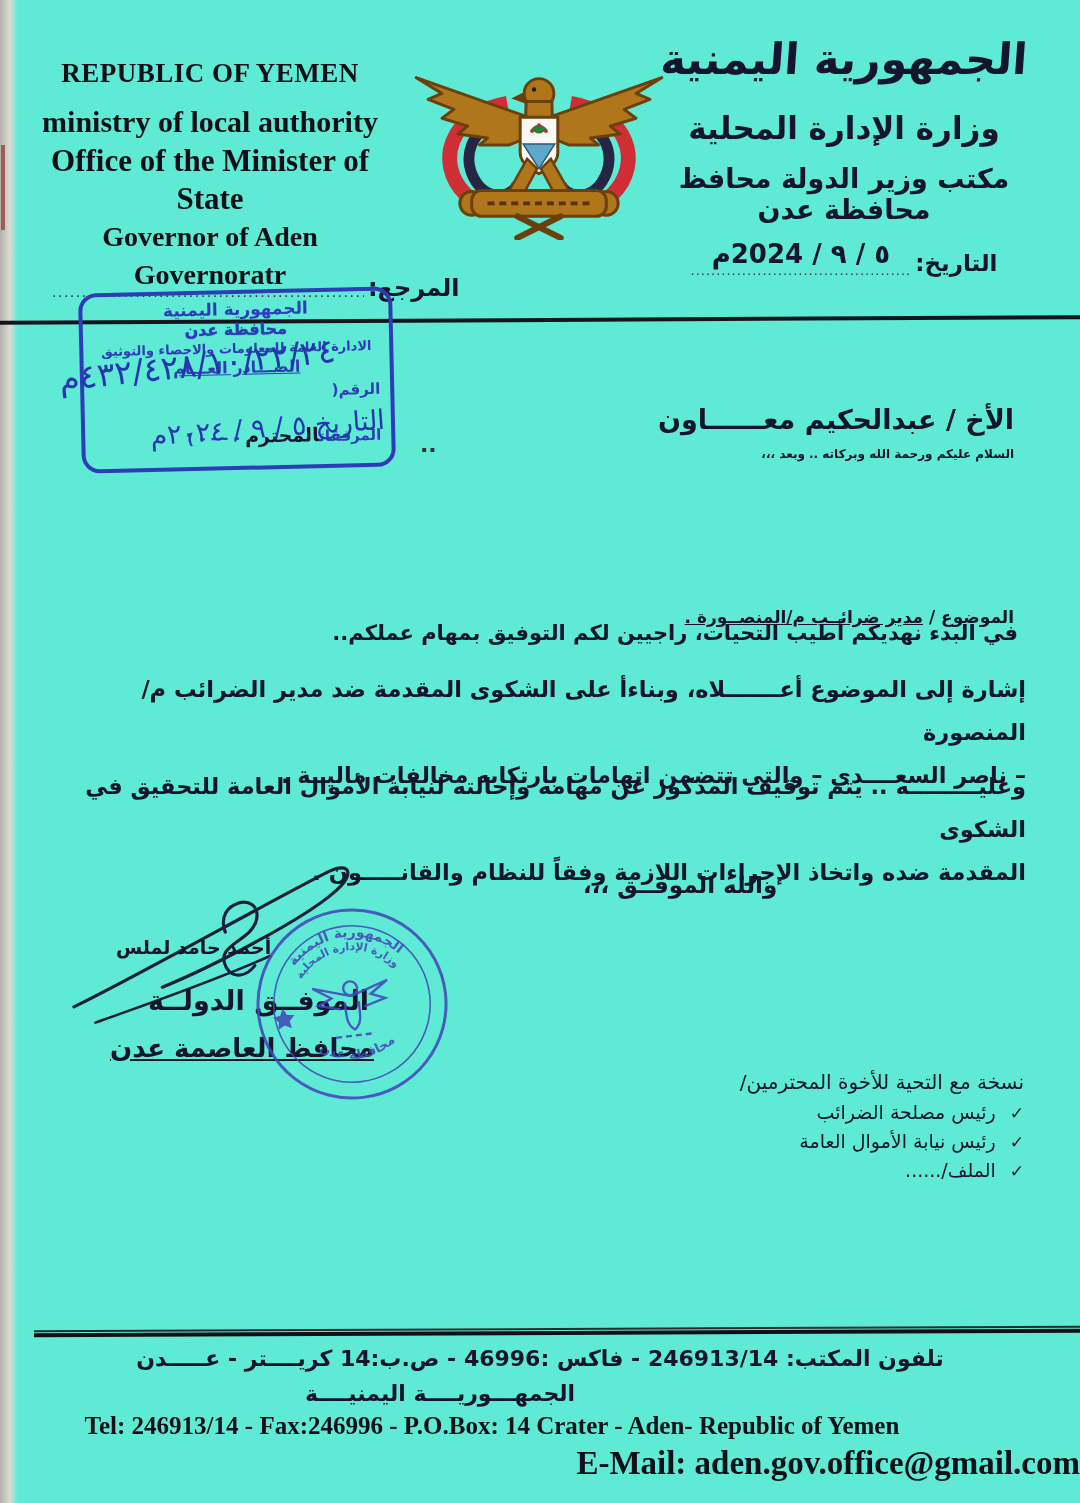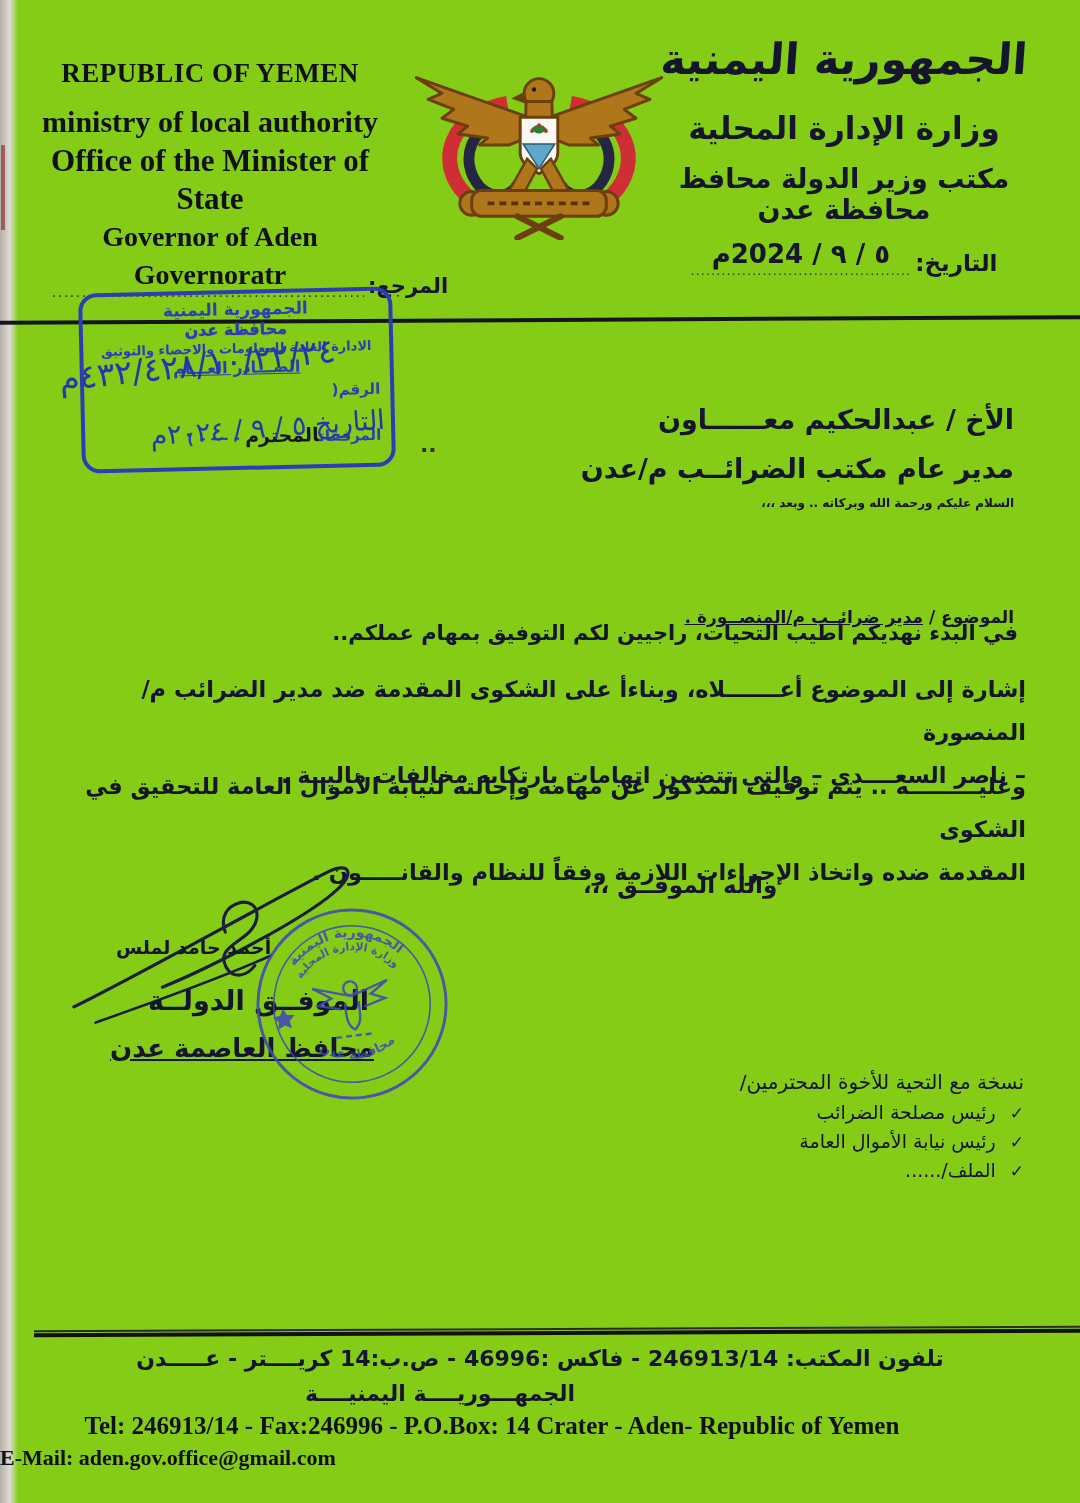--- a/index.html
+++ b/index.html
@@ -1,18 +1,18 @@
 <!DOCTYPE html>
 <html lang="ar"><head>
 <meta charset="utf-8">
 <style>
   html,body{margin:0;padding:0;background:#8a8a88;}
   #page{
     position:relative;width:1080px;height:1503px;margin:0 auto;
-    background:#84cc16;overflow:hidden;
+    background:#5eead4;overflow:hidden;
     font-family:"DejaVu Sans",sans-serif;color:#15152e;
   }
   .abs{position:absolute;}
   .ar{direction:rtl;font-family:"DejaVu Sans",sans-serif;font-weight:bold;color:#15152e;}
   .en-serif{font-family:"Liberation Serif",serif;font-weight:bold;color:#101018;}
   
   #scan-edge{left:0;top:0;width:18px;height:100%;
     background:linear-gradient(90deg,#b3b0a8,#dddbd4 55%,rgba(247,246,241,0));}
   #scan-line{left:1px;top:145px;width:4px;height:85px;background:#8a2a22;opacity:.65;}
   
@@ -26,21 +26,21 @@
   
   #ar-header{right:26px;top:24px;width:420px;text-align:center;}
   #ar-country{font-size:43px;line-height:70px;transform:skewX(-4deg);}
   #ar-ministry{font-size:31px;margin-top:16px;}
   #ar-office{font-size:27px;margin-top:17px;}
   #date-line{margin-top:14px;font-size:23px;display:flex;direction:rtl;justify-content:center;align-items:flex-end;gap:4px;}
   #date-line .leader{display:inline-block;text-align:center;}
   #date-line .date-val{font-size:26px;letter-spacing:2px;}
   #date-line .dots{display:block;height:13px;overflow:hidden;font-size:13px;letter-spacing:1px;color:#333;font-weight:normal;margin-top:-6px;white-space:nowrap;}
   
-  #ref-label{left:368px;top:274px;font-size:21px;}
+  #ref-label{left:368px;top:274px;font-size:24px;}
   #ref-dots{left:52px;top:284px;width:312px;overflow:hidden;white-space:nowrap;font-size:14px;letter-spacing:1.5px;color:#333;}
   #hr-line{left:0;top:318px;width:1080px;height:4px;background:#15151f;transform:rotate(-.3deg);}
   
   #registry-stamp{
     left:80px;top:290px;width:314px;height:180px;box-sizing:border-box;
     border:4px solid #2e3db6;border-radius:18px;transform:rotate(-1.3deg);
     color:#2e3db6;text-align:center;direction:rtl;font-weight:bold;padding:5px 10px 4px;
   }
   #registry-stamp .r1{font-size:17px;}
   #registry-stamp .r2{font-size:16px;margin-top:1px;text-shadow:0 0 1px #2e3db6;}
@@ -76,21 +76,21 @@
   #cc .cc-head{font-size:20px;}
   #cc .cc-item{font-size:19px;margin-top:7px;padding-left:8px;}
   #cc .check{display:inline-block;margin-left:14px;font-size:17px;}
   
   #footer-line{left:34px;top:1328px;width:1046px;transform:rotate(-.25deg);}
   #footer-line .t{height:2px;background:#2a2a30;}
   #footer-line .b{height:4px;background:#101016;margin-top:1px;}
   #footer-ar1{left:0;top:1346px;width:1080px;text-align:center;font-size:22px;direction:rtl;}
   #footer-ar2{left:0;top:1381px;width:880px;text-align:center;font-size:22px;direction:rtl;}
   #footer-en1{left:0;top:1412px;width:984px;text-align:center;font-size:25px;}
-  #footer-en2{left:0;top:1445px;width:1080px;text-align:left;font-size:22px;}
+  #footer-en2{left:0;top:1445px;width:1080px;text-align:right;font-size:33px;}
 </style>
 </head>
 <body>
 
 <div id="page">
 
   <div class="abs" id="scan-edge"></div>
   <div class="abs" id="scan-line"></div>
 
   <div class="abs en-serif" id="en-header">
@@ -166,21 +166,20 @@
 
   <div class="abs handwriting" id="reg-number">٤٣٢/٤٢٨/١٠/٢٢/٢٤م</div>
   <div class="abs handwriting" id="reg-date-hand">
     <span>التاريخ</span>
     <span>٥ / ٩ / ٢٠٢٤م</span>
   </div>
   <div class="abs" id="side-dots">..</div>
 
   <div class="abs ar" id="addressee">
     <div class="a1">الأخ /  عبدالحكيم معــــــاون</div>
-    <div class="a2">مدير عام مكتب الضرائــب م/عدن</div>
     <div class="a3">السلام عليكم ورحمة الله وبركاته .. وبعد ،،،</div>
   </div>
 
   <div class="abs ar" id="subject">
     <span>الموضوع / </span><span class="subj-val">مدير ضرائــب م/المنصــورة .</span>
   </div>
   <div class="abs ar" id="greeting">في البدء نهديكم أطيب التحيات، راجيين لكم التوفيق بمهام عملكم..</div>
 
   <div class="abs ar" id="para1">
     <div>إشارة إلى الموضوع أعـــــــلاه، وبناءأ على الشكوى المقدمة ضد مدير الضرائب م/المنصورة</div>

